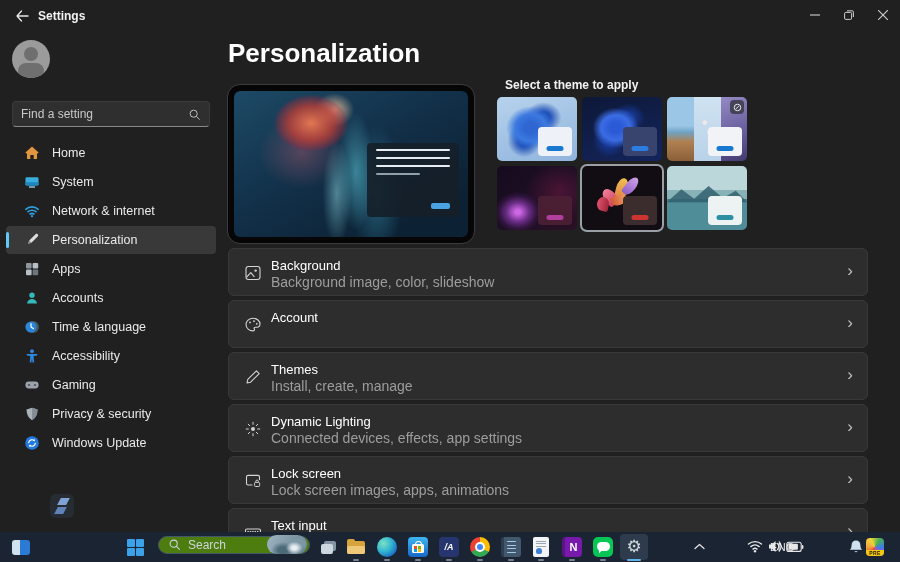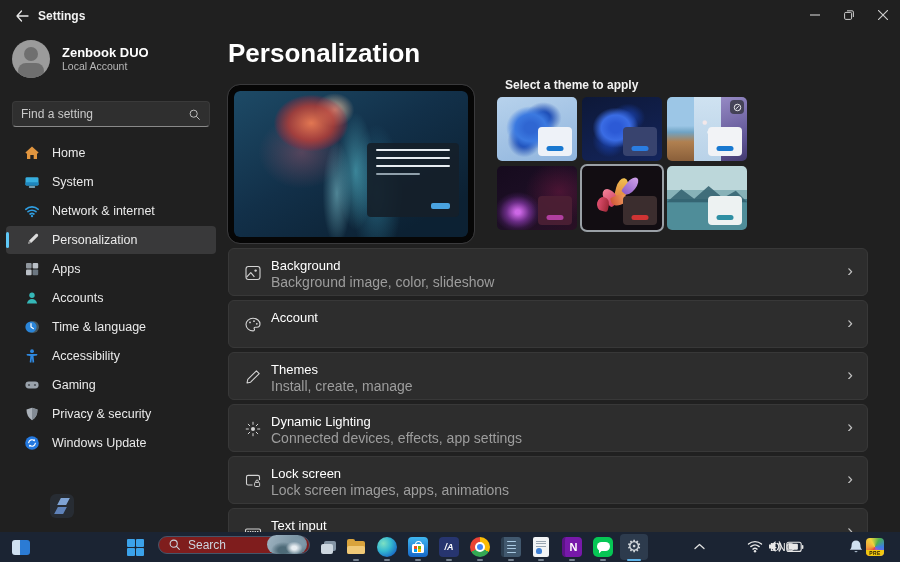--- a/index.html
+++ b/index.html
@@ -90,21 +90,21 @@
   
   #taskbar{position:absolute;left:0;top:532px;width:900px;height:30px;background:#1b2433;}
   .tb-abs{position:absolute;top:0;height:30px;display:flex;align-items:center;}
   .widgets{left:12px;}
   .widg-ico{width:18px;height:15px;border-radius:3px;overflow:hidden;display:flex;}
   .widg-ico .l{width:45%;background:#cfe0f0;}
   .widg-ico .r{width:55%;background:#2b7bd4;}
   .start{left:127px;}
   .winlogo{width:17px;height:17px;display:grid;grid-template-columns:8px 8px;grid-template-rows:8px 8px;gap:1px;}
   .winlogo i{background:#3ba2ea;border-radius:1px;}
-  .tsearch{left:158px;top:3.5px;height:18px;width:152px;border-radius:12px;background:#7f1d1d;border:1px solid #45556a;box-sizing:border-box;display:flex;align-items:center;position:absolute;}
+  .tsearch{left:158px;top:3.5px;height:18px;width:152px;border-radius:12px;background:#4d7c0f;border:1px solid #45556a;box-sizing:border-box;display:flex;align-items:center;position:absolute;}
   .tsearch .txt{font-size:12px;color:#cdd5de;margin-left:7px;flex:1;}
   .bingimg{width:40px;height:19px;border-radius:9.5px;margin-right:2px;background:
       radial-gradient(12px 9px at 68% 68%, #e8eef2 20%, transparent 70%),
       radial-gradient(16px 11px at 40% 80%, #4d6a78 30%, transparent 75%),
       radial-gradient(14px 10px at 80% 45%, #7e98a8 35%, transparent 75%),
       linear-gradient(120deg,#9fb4c2,#64808f);}
   .taskview{left:320px;}
   .appbtn{position:absolute;top:3px;width:24px;height:24px;display:flex;align-items:center;justify-content:center;}
   .runbar{position:absolute;top:26.5px;width:6px;height:2.5px;border-radius:1.5px;background:#74808f;}
   .settings-active-bg{position:absolute;left:620px;top:2px;width:28px;height:26px;border-radius:4px;background:#2d3b4d;}
@@ -180,24 +180,20 @@
         </div>
     </div>
   </div>
 
   <div class="sidebar">
     <div class="user-card">
       <div class="avatar">
           <div class="head"></div>
           <div class="body"></div>
         </div>
-      <div>
-        <div class="user-name">Zenbook DUO</div>
-        <div class="user-sub">Local Account</div>
-      </div>
     </div>
     <div class="search-box">
       <input placeholder="Find a setting" style="">
       <span class="mag">
         <svg width="13" height="13" viewBox="0 0 16 16">
             <circle cx="7" cy="7" r="4.4" fill="none" stroke="#bdbdbd" stroke-width="1.2"></circle>
             <path d="M10.4 10.4 14 14" stroke="#bdbdbd" stroke-width="1.2" stroke-linecap="round"></path>
           </svg>
       </span>
     </div>

